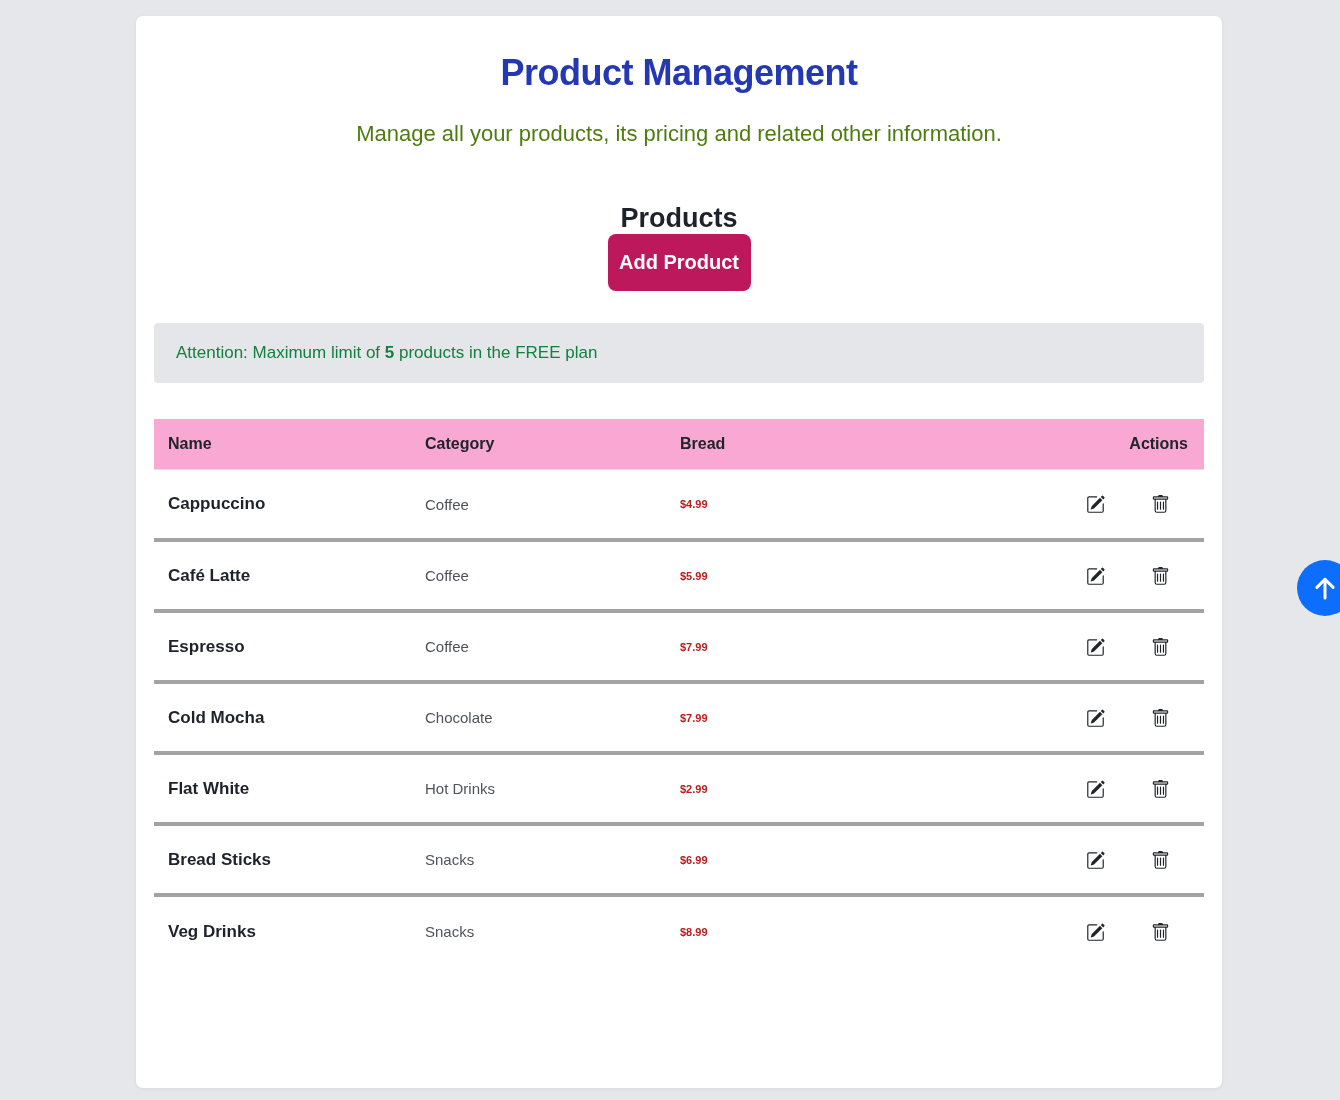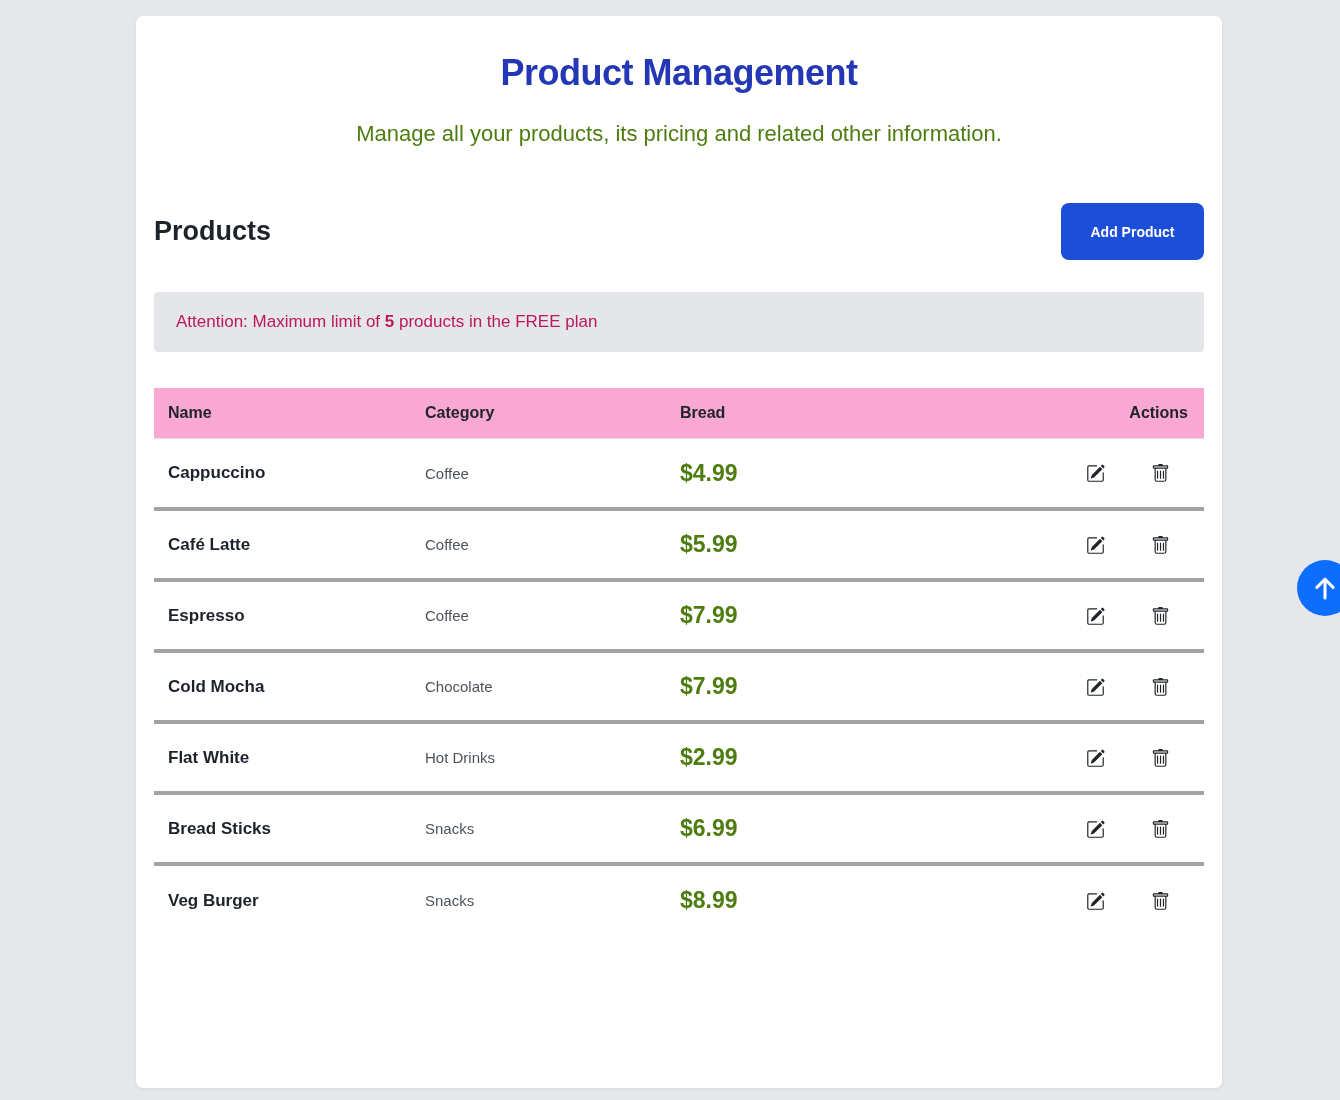--- a/index.html
+++ b/index.html
@@ -31,48 +31,49 @@
   p.page-subtitle {
     margin-top: 28px;
     font-size: 22px;
     color: #4d7c0f;
   }
   .section-head {
     margin-top: 56px;
     display: flex;
     align-items: center;
     justify-content: space-between;
+    flex-direction: column;
   }
   h2.products-heading {
     font-size: 27px;
     font-weight: 700;
     color: #1d222b;
   }
   .add-btn {
-    background: #1d4ed8;
+    background: #be185d;
     color: #ffffff;
     border: none;
     border-radius: 8px;
     width: 143px;
     height: 57px;
     font-family: "Liberation Sans", sans-serif;
-    font-size: 14px;
+    font-size: 20px;
     font-weight: 700;
     cursor: pointer;
   }
   .alert {
     margin-top: 32px;
     height: 60px;
     background: #e4e6e9;
     border-radius: 4px;
     display: flex;
     align-items: center;
     padding: 0 22px;
     font-size: 17px;
-    color: #be185d;
+    color: #15803d;
   }
   .alert strong { font-weight: 700; }
   table.products {
     margin-top: 36px;
     width: 100%;
     border-collapse: collapse;
     table-layout: fixed;
   }
   col.c1 { width: 257px; }
   col.c2 { width: 255px; }
@@ -86,21 +87,21 @@
     color: #212529;
     padding: 0 0 0 14px;
     border-bottom: 1px solid #dee2e6;
   }
   thead th.actions-th { text-align: right; padding-right: 16px; }
   tbody tr { height: 71px; border-bottom: 4px solid #a3a3a3; }
   tbody tr:last-child { border-bottom: none; }
   td { padding: 0 0 0 14px; vertical-align: middle; }
   td.c-name  { font-size: 17px; font-weight: 700; color: #1d222b; }
   td.c-cat   { font-size: 15px; color: #4d535b; }
-  td.c-price { font-size: 23px; font-weight: 700; color: #4d7c0f; margin-top: 33px; }
+  td.c-price { font-size: 11px; font-weight: 700; color: #b91c1c; margin-top: 33px; }
   td.c-actions { text-align: right; padding-right: 34px; white-space: nowrap; }
   .icon-btn {
     background: none;
     border: none;
     padding: 0;
     cursor: pointer;
     color: #212529;
     vertical-align: middle;
   }
   .icon-btn + .icon-btn { margin-left: 42px; }
@@ -270,21 +271,21 @@
       <button class="icon-btn">
         <svg viewBox="0 0 16 16" fill="currentColor">
           <path d="M5.5 5.5A.5.5 0 0 1 6 6v6a.5.5 0 0 1-1 0V6a.5.5 0 0 1 .5-.5zm2.5 0a.5.5 0 0 1 .5.5v6a.5.5 0 0 1-1 0V6a.5.5 0 0 1 .5-.5zm3 .5a.5.5 0 0 0-1 0v6a.5.5 0 0 0 1 0V6z"></path>
           <path fill-rule="evenodd" d="M14.5 3a1 1 0 0 1-1 1H13v9a2 2 0 0 1-2 2H5a2 2 0 0 1-2-2V4h-.5a1 1 0 0 1-1-1V2a1 1 0 0 1 1-1H6a1 1 0 0 1 1-1h2a1 1 0 0 1 1 1h3.5a1 1 0 0 1 1 1v1zM4.118 4 4 4.059V13a1 1 0 0 0 1 1h6a1 1 0 0 0 1-1V4.059L11.882 4H4.118zM2.5 3V2h11v1h-11z"></path>
         </svg>
       </button>
     </td>
   </tr>
 
   <tr>
-    <td class="c-name">Veg Burger</td>
+    <td class="c-name">Veg Drinks</td>
     <td class="c-cat">Snacks</td>
     <td class="c-price">$8.99</td>
     <td class="c-actions">
       <button class="icon-btn">
         <svg viewBox="0 0 16 16" fill="currentColor">
           <path d="M15.502 1.94a.5.5 0 0 1 0 .706L14.459 3.69l-2-2L13.502.646a.5.5 0 0 1 .707 0l1.293 1.293zm-1.75 2.456-2-2L4.939 9.21a.5.5 0 0 0-.121.196l-.805 2.414a.25.25 0 0 0 .316.316l2.414-.805a.5.5 0 0 0 .196-.12l6.813-6.814z"></path>
           <path fill-rule="evenodd" d="M1 13.5A1.5 1.5 0 0 0 2.5 15h11a1.5 1.5 0 0 0 1.5-1.5v-6a.5.5 0 0 0-1 0v6a.5.5 0 0 1-.5.5h-11a.5.5 0 0 1-.5-.5v-11a.5.5 0 0 1 .5-.5H9a.5.5 0 0 0 0-1H2.5A1.5 1.5 0 0 0 1 2.5v11z"></path>
         </svg>
       </button>
       <button class="icon-btn">

